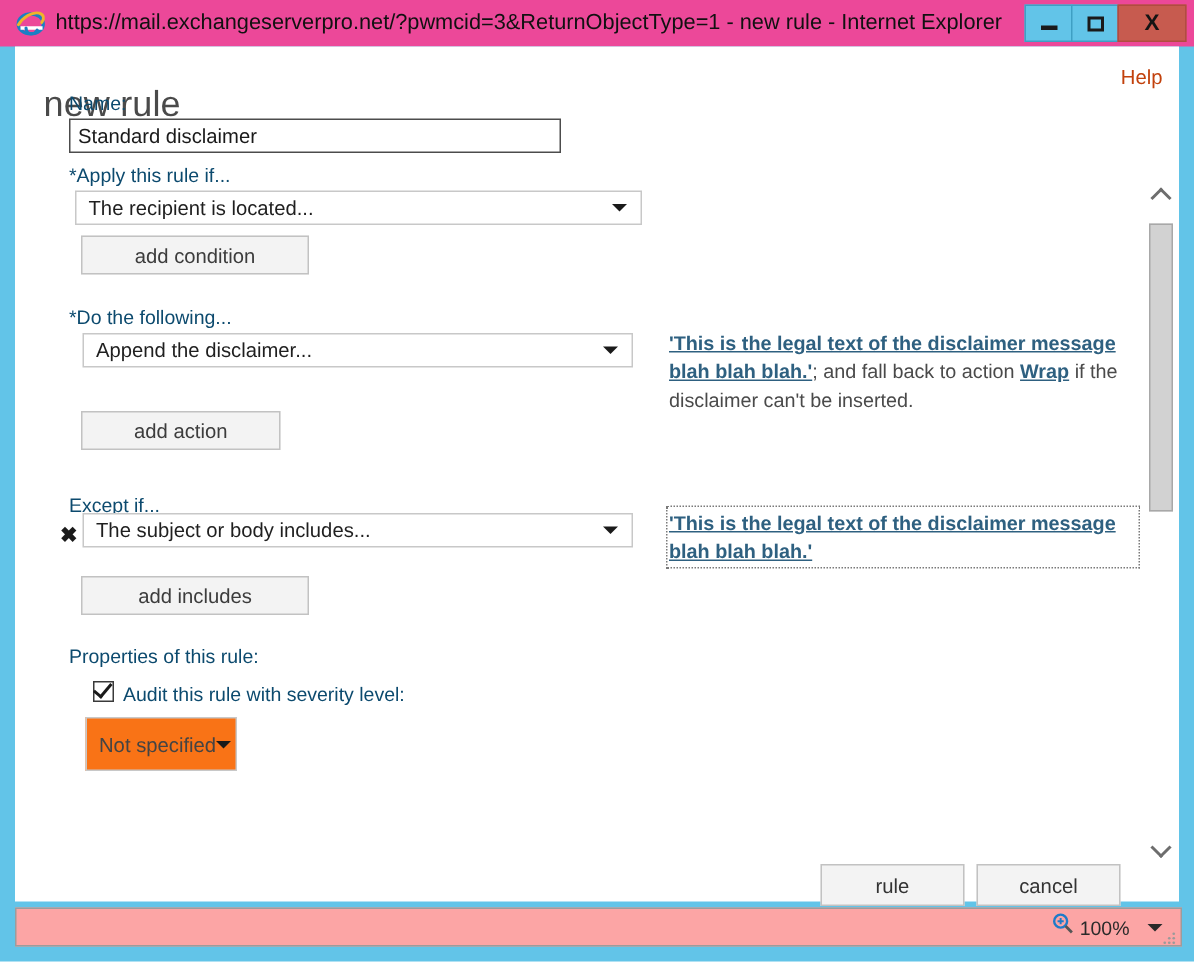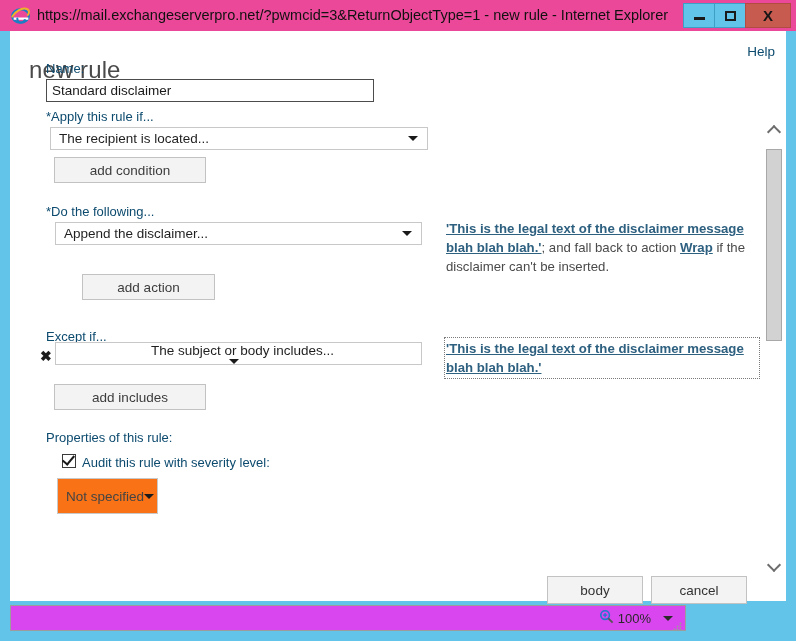--- a/index.html
+++ b/index.html
@@ -100,21 +100,21 @@
     height: 570px;
     background: #ffffff;
     box-sizing: border-box;
   }
 
   .help-link {
     position: absolute;
     right: 11px;
     top: 13px;
     font-size: 13.5px;
-    color: #0c4a6e;
+    color: #c2410c;
     text-decoration: none;
     cursor: pointer;
   }
 
   .page-title {
     position: absolute;
     left: 19px;
     top: 25px;
     font-size: 24px;
     color: #4a4a4a;
@@ -299,23 +299,23 @@
     font-size: 13.5px;
     color: #333333;
     cursor: default;
   }
 
   
   .statusbar {
     position: absolute;
     left: 10px;
     top: 605px;
-    width: 676px;
+    width: 778px;
     height: 26px;
-    background: #d946ef;
+    background: #fca5a5;
     border: 1px solid #9c9c9c;
     box-sizing: border-box;
     display: flex;
     align-items: center;
     justify-content: flex-end;
   }
   .zoom-ctl {
     display: flex;
     align-items: center;
     margin-right: 12px;
@@ -384,29 +384,29 @@
       <span class="caret"></span>
     </div>
     <div class="btn" style="left:44px; top:126px; width:152px;">add condition</div>
 
 
     <div class="label" style="left:36px; top:173px;">*Do the following...</div>
     <div class="dropdown" style="left:45px; top:191px; width:367px;">
       <span class="dd-text">Append the disclaimer...</span>
       <span class="caret"></span>
     </div>
-    <div class="btn" style="left:44px; top:243px; width:133px;margin-left:28px;">add action</div>
+    <div class="btn" style="left:44px; top:243px; width:133px;">add action</div>
 
     <div class="descr" style="left:436px; top:188px; width:318px;">
       <span class="rlink">'This is the legal text of the disclaimer message blah blah blah.'</span><span>; and fall back to action </span><span class="rlink">Wrap</span><span> if the disclaimer can't be inserted.</span>
     </div>
 
     <div class="label" style="left:36px; top:298px;">Except if...</div>
     <div class="delete-x" style="left:30px; top:318px;">✖</div>
-    <div class="dropdown" style="left:45px; top:311px; width:367px;flex-direction:column;">
+    <div class="dropdown" style="left:45px; top:311px; width:367px;">
       <span class="dd-text">The subject or body includes...</span>
       <span class="caret"></span>
     </div>
     <div class="btn" style="left:44px; top:353px; width:152px;">add includes</div>
 
     <div class="descr focus-box" style="left:436px; top:308px; width:312px;">
       <span class="rlink">'This is the legal text of the disclaimer message blah blah blah.'</span>
     </div>
 
     <div class="label" style="left:36px; top:399px;">Properties of this rule:</div>
@@ -414,21 +414,21 @@
     <div class="checkbox" style="left:52px; top:423px;">
       <span class="tick"></span>
     </div>
     <div class="label" style="left:72px; top:424px;">Audit this rule with severity level:</div>
 
     <div class="sev-dropdown" style="left:47px; top:447px; width:101px;">
       <span class="dd-text">Not specified</span>
       <span class="caret" style="margin-left:auto;"></span>
     </div>
 
-    <div class="footer-btn" style="left:537px; top:545px;">body</div>
+    <div class="footer-btn" style="left:537px; top:545px;">rule</div>
     <div class="footer-btn" style="left:641px; top:545px;">cancel</div>
 
     <div class="scrollbar">
       <div class="sb-arrow up">
         <span class="chev up"></span>
       </div>
       <div class="sb-thumb"></div>
       <div class="sb-arrow down">
         <span class="chev down"></span>
       </div>

